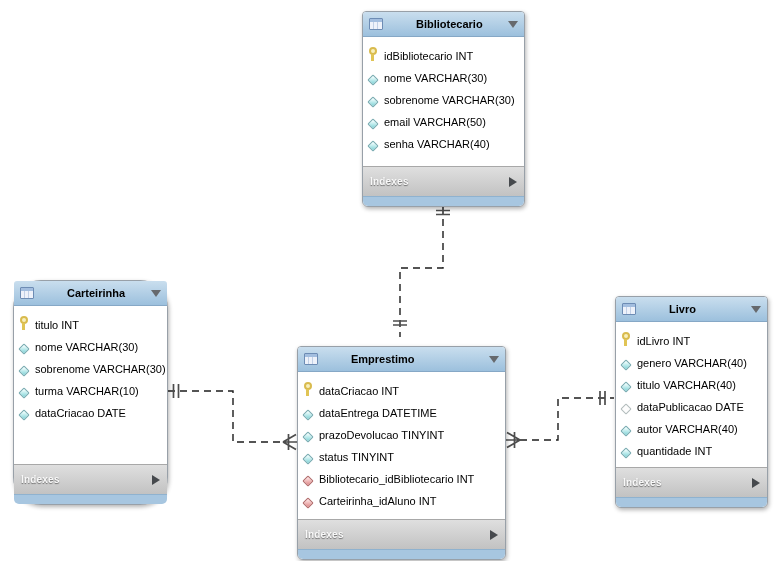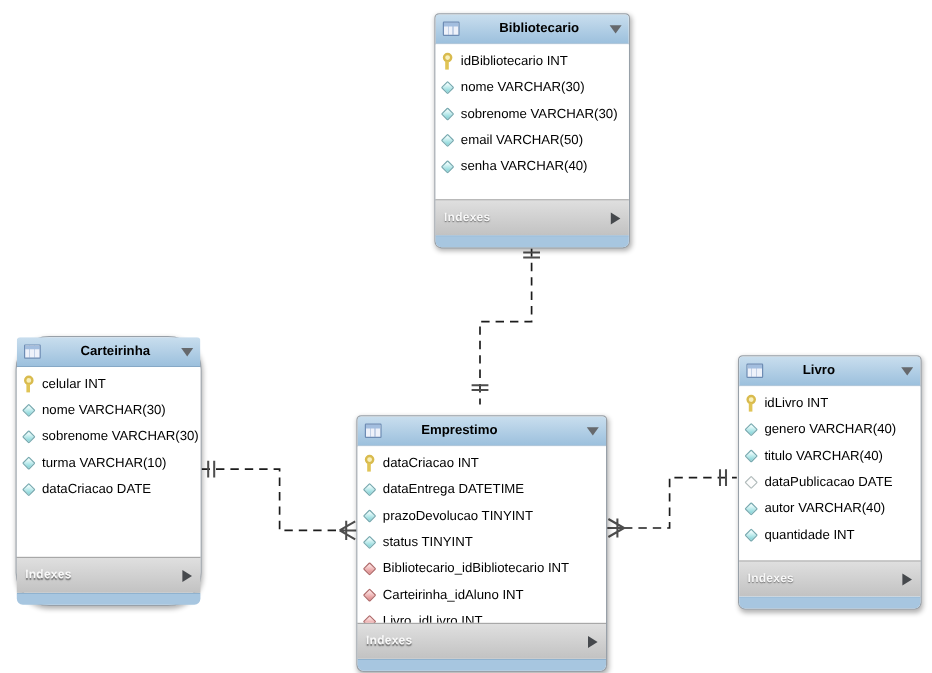--- a/index.html
+++ b/index.html
@@ -33,21 +33,21 @@
       transparent 7px,#c2d0e6 7px,#c2d0e6 8px,transparent 8px);
   }
   .ttitle { font-size:11px; font-weight:bold; color:#000; white-space:nowrap;margin-left:28px; }
   .arrow-down {
     margin-left:auto; width:0; height:0;
     border-left:5px solid transparent; border-right:5px solid transparent;
     border-top:7px solid #66696d;
   }
   .tbody { flex:1 1 auto; background:#fff; padding-top:3px; overflow:hidden; }
   .frow {
-    height:22px; display:flex; align-items:center; gap:6px;
+    height:22px; display:flex; align-items:flex-end; gap:6px;
     padding:0 5px; font-size:11px; color:#000; white-space:nowrap;
   }
   .fld-icon { flex:0 0 auto; }
   
   [data-icon="column"], [data-icon="column-nullable"], [data-icon="fk"] {
     width:8px; height:8px; transform:rotate(45deg); border-radius:1px; margin:0 1px;
     box-sizing:border-box;
   }
   [data-icon="column"] {
     background:linear-gradient(135deg,#e6fafa 20%,#8fd9dc 85%);
@@ -154,21 +154,21 @@
 
   <div class="db-table pos-carteirinha">
     <div class="thead">
       <span class="table-icon"></span>
       <span class="ttitle">Carteirinha</span>
       <span class="arrow-down"></span>
     </div>
     <div class="tbody">
       <div class="frow">
         <span class="fld-icon" data-icon="key"></span>
-        <span>celular INT</span>
+        <span>titulo INT</span>
       </div>
       <div class="frow">
         <span class="fld-icon" data-icon="column"></span>
         <span>nome VARCHAR(30)</span>
       </div>
       <div class="frow">
         <span class="fld-icon" data-icon="column"></span>
         <span>sobrenome VARCHAR(30)</span>
       </div>
       <div class="frow">

